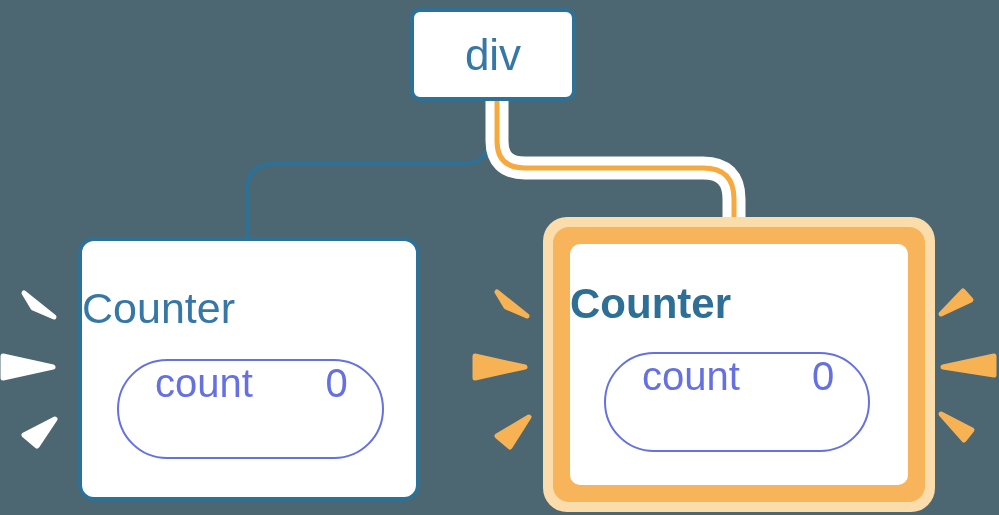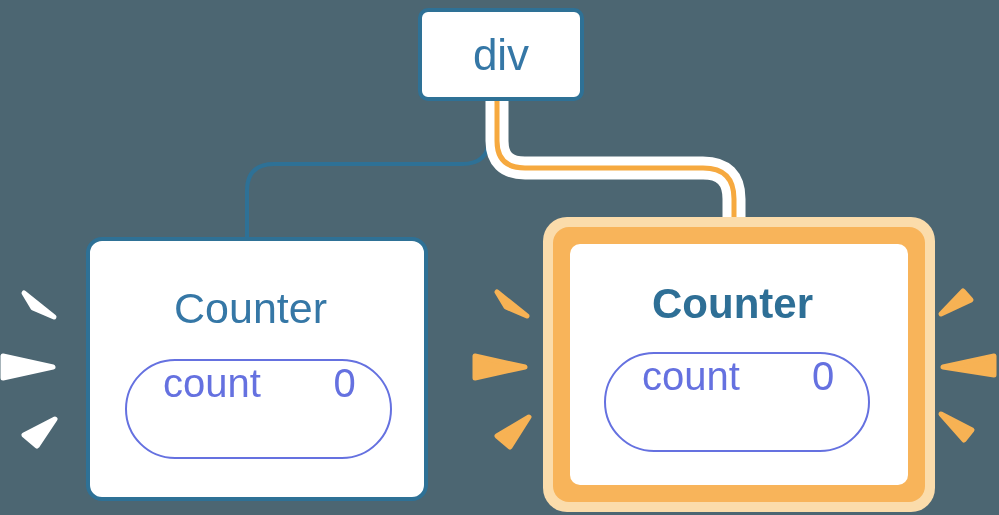--- a/index.html
+++ b/index.html
@@ -36,21 +36,20 @@
   .connector-blue { fill: none; stroke: var(--blue-stroke); stroke-width: 4; }
   .connector-casing { fill: none; stroke: #FFFFFF; stroke-width: 23; }
   .connector-orange { fill: none; stroke: var(--orange-line); stroke-width: 5; }
   .ray-white { fill: var(--sparkle-white); stroke: var(--sparkle-white); stroke-width: 5; stroke-linejoin: round; }
   .ray-orange { fill: var(--sparkle-orange); stroke: var(--sparkle-orange); stroke-width: 5; stroke-linejoin: round; }
 
   .node {
     position: absolute;
     background: var(--card-bg);
     border: 4px solid var(--blue-stroke);
-    margin-left: 8px;
   }
   .root-node {
     left: 410px; top: 8px;
     width: 166px; height: 93px;
     border-radius: 10px;
     display: flex; align-items: center; justify-content: center;
     font-size: 44px;
     color: var(--blue-text);
   }
 
@@ -76,21 +75,21 @@
   .hl-inner {
     position: absolute;
     inset: 27px;
     border-radius: 10px;
     background: var(--card-bg);
   }
 
   .card-title {
     position: absolute;
     left: 0; right: 13px;
-    text-align: center;
+    text-align: left;
     font-size: 43px;
     line-height: 1;
     color: var(--blue-text);
   }
   .card-title.regular { top: 46px; font-weight: 400; }
   .card-title.bold { top: 39px; font-weight: 700; font-size: 42px; color: var(--blue-text-bold); }
 
   .state-pill {
     position: absolute;
     height: 100px;

